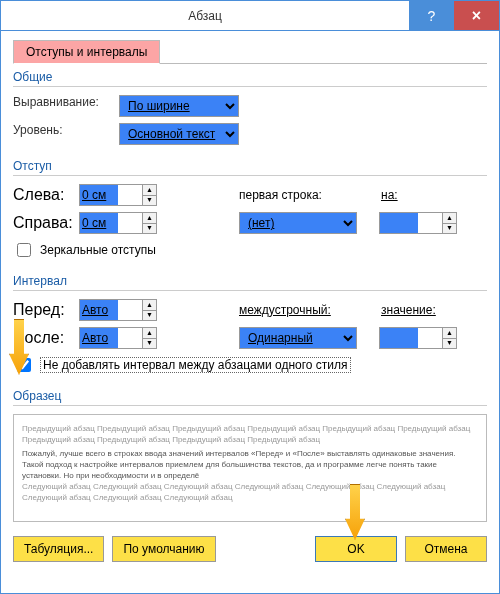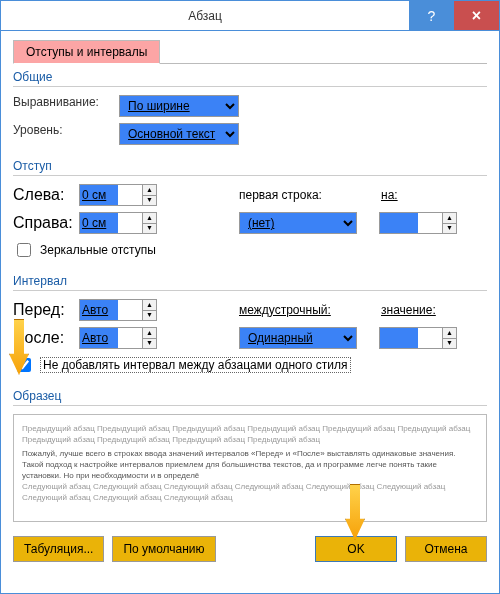--- a/index.html
+++ b/index.html
@@ -33,21 +33,21 @@
   .highlight { position: relative; }
   .arrow-y { position: absolute; width: 20px; height: 56px; background: linear-gradient(#ffd24a, #f6a20a); border: 1px solid #b06e00; clip-path: polygon(25% 0, 75% 0, 75% 62%, 100% 62%, 50% 100%, 0 62%, 25% 62%); z-index: 5; }
   .row-3 { display: flex; align-items: center; gap: 6px; margin-bottom: 6px; }
   .lab2 { font-size: 12px; text-decoration: underline; }
   .lab2b { font-size: 12px; }
   .preview { border: 1px solid #bbb; padding: 8px; height: 108px; font-size: 8px; color: #aaa; line-height: 11px; overflow: hidden; }
   .preview .blk { color: #999; margin-bottom: 3px; }
   .preview .main { color: #555; font-size: 8px; }
   .actions { display: flex; gap: 8px; margin-top: 12px; }
   .actions .spacer { flex: 1; }
-  button.dlg { font-size: 12px; height: 26px; min-width: 82px; border: 1px solid #999; background: #eab308; padding: 0 10px; cursor: default; }
+  button.dlg { font-size: 12px; height: 26px; min-width: 82px; border: 1px solid #999; background: #fde047; padding: 0 10px; cursor: default; }
   button.dlg.primary { border: 1px solid #3b78b7; }
   .combo-wide { width: 118px; }
 </style>
 </head>
 <body>
 
 <div class="window">
   <div class="titlebar">
     <div class="title">Абзац</div>
     <div class="btns">

